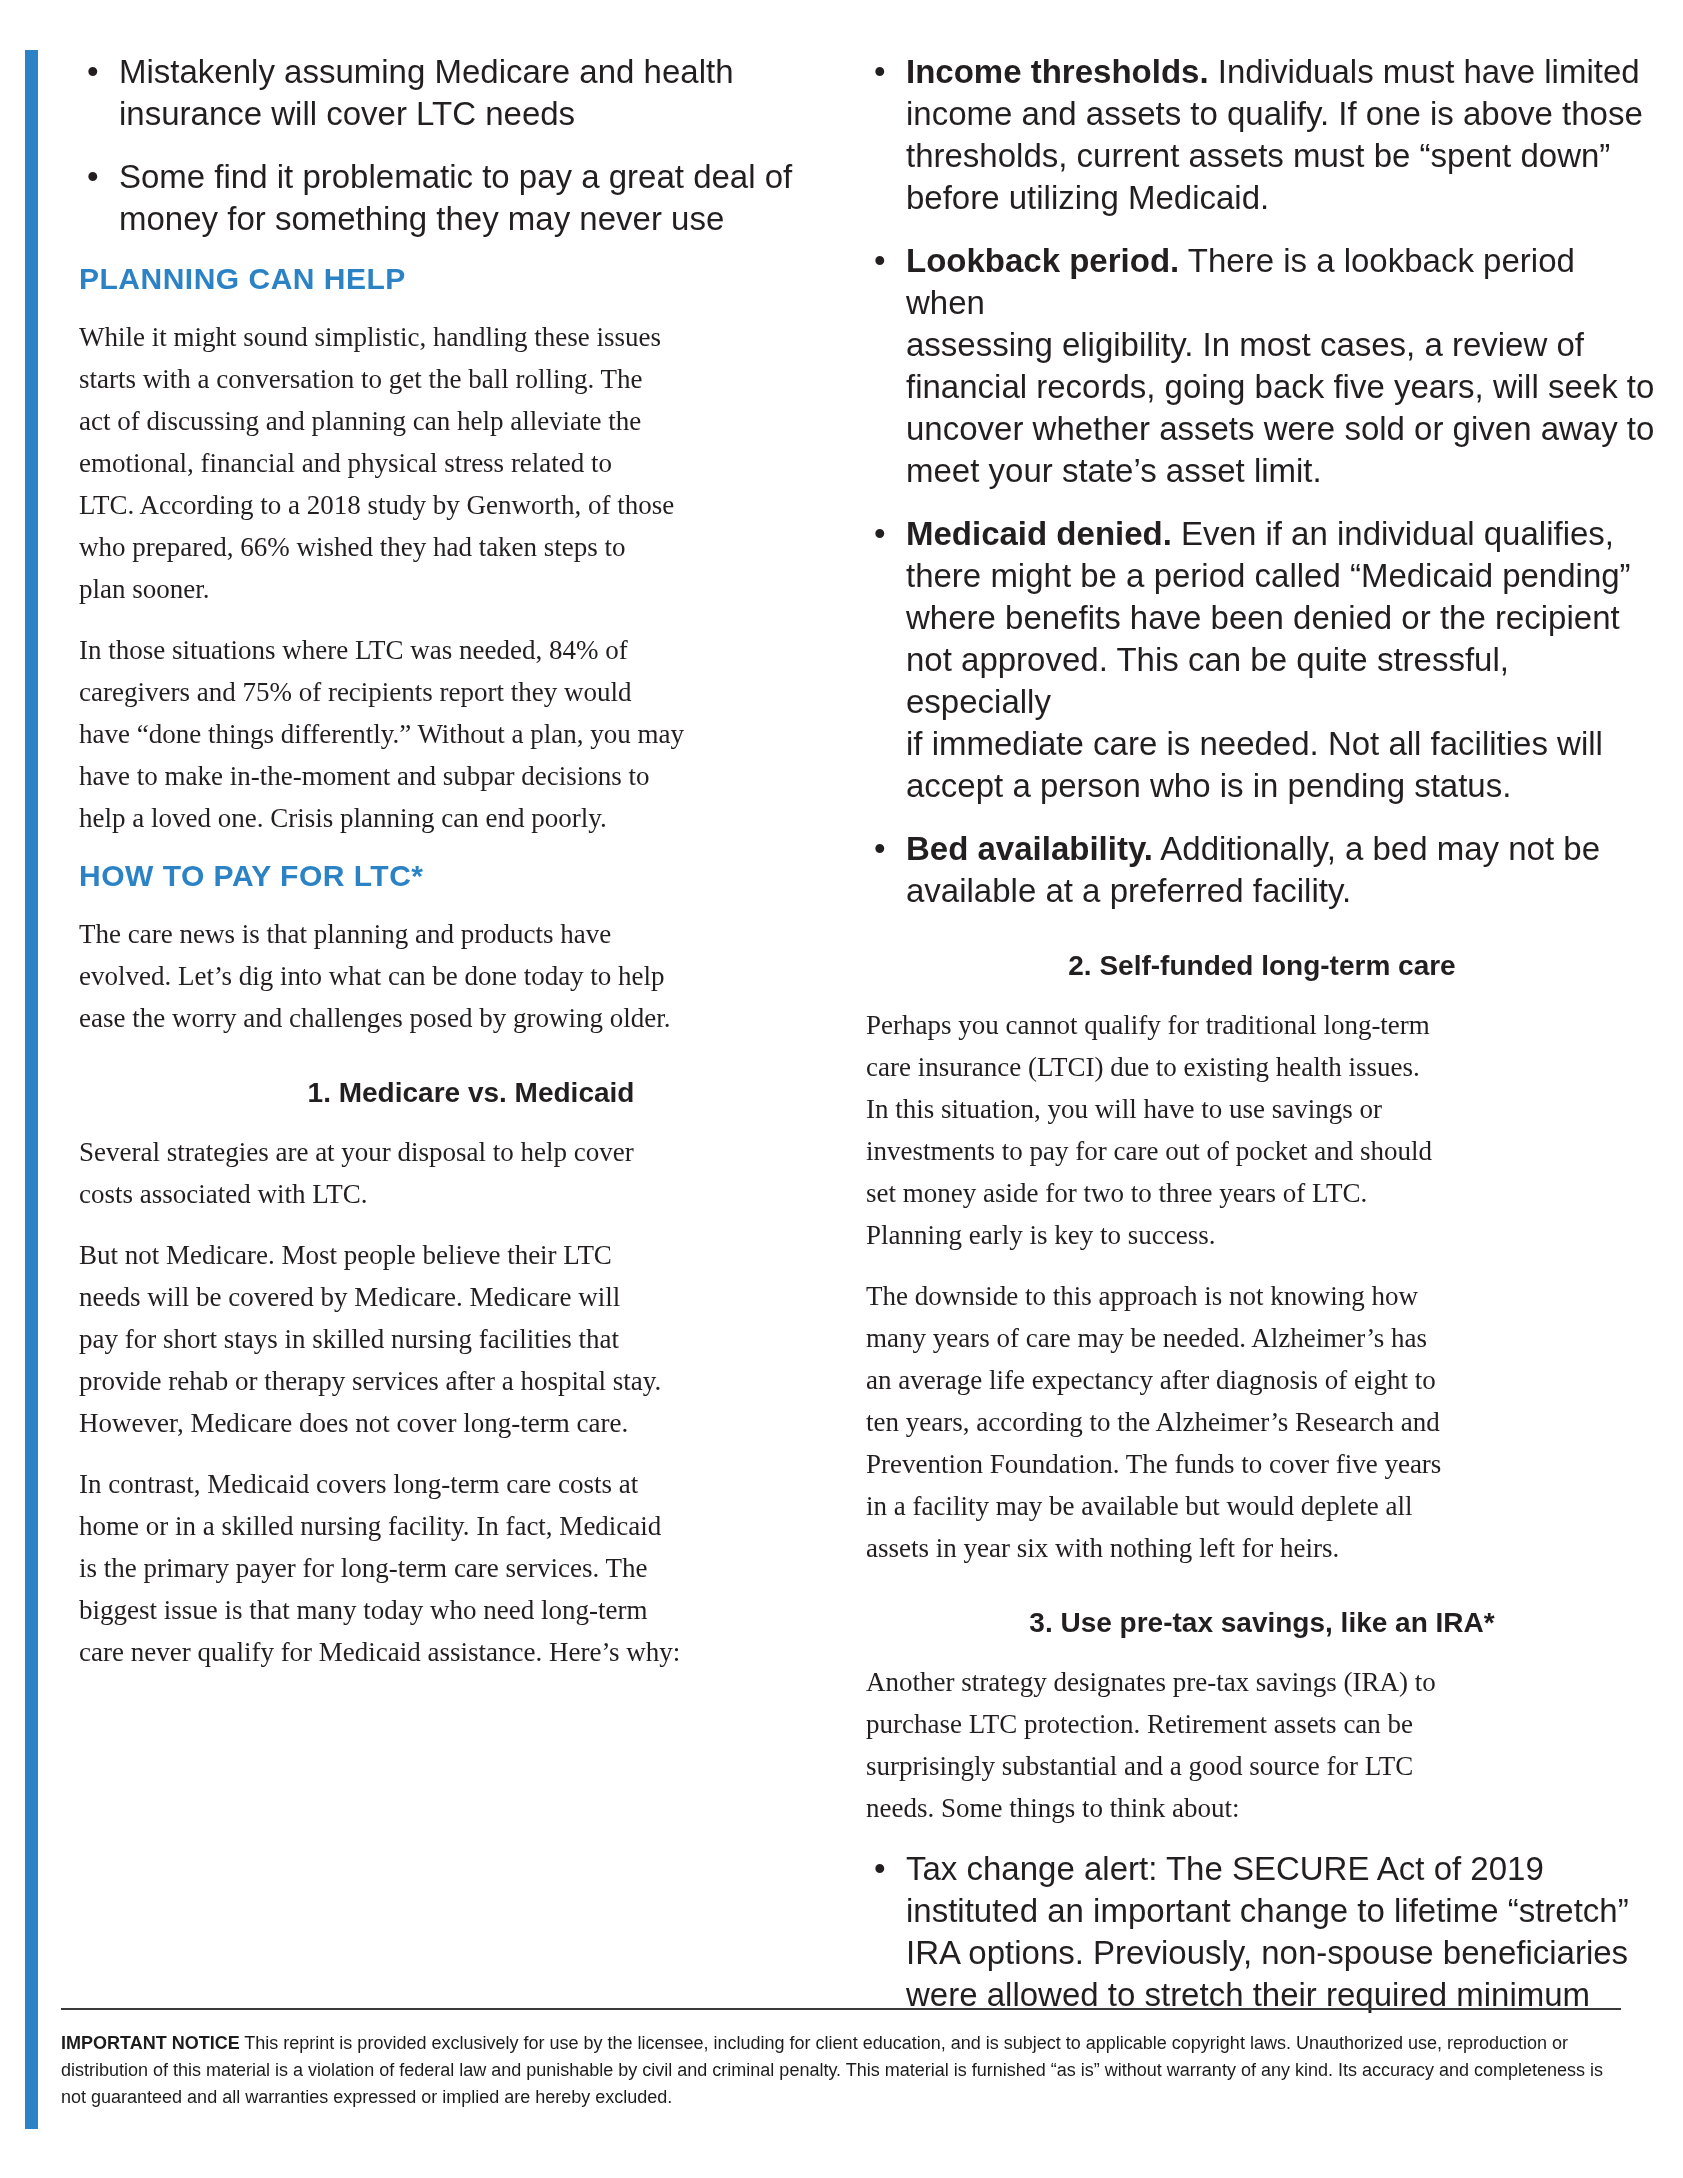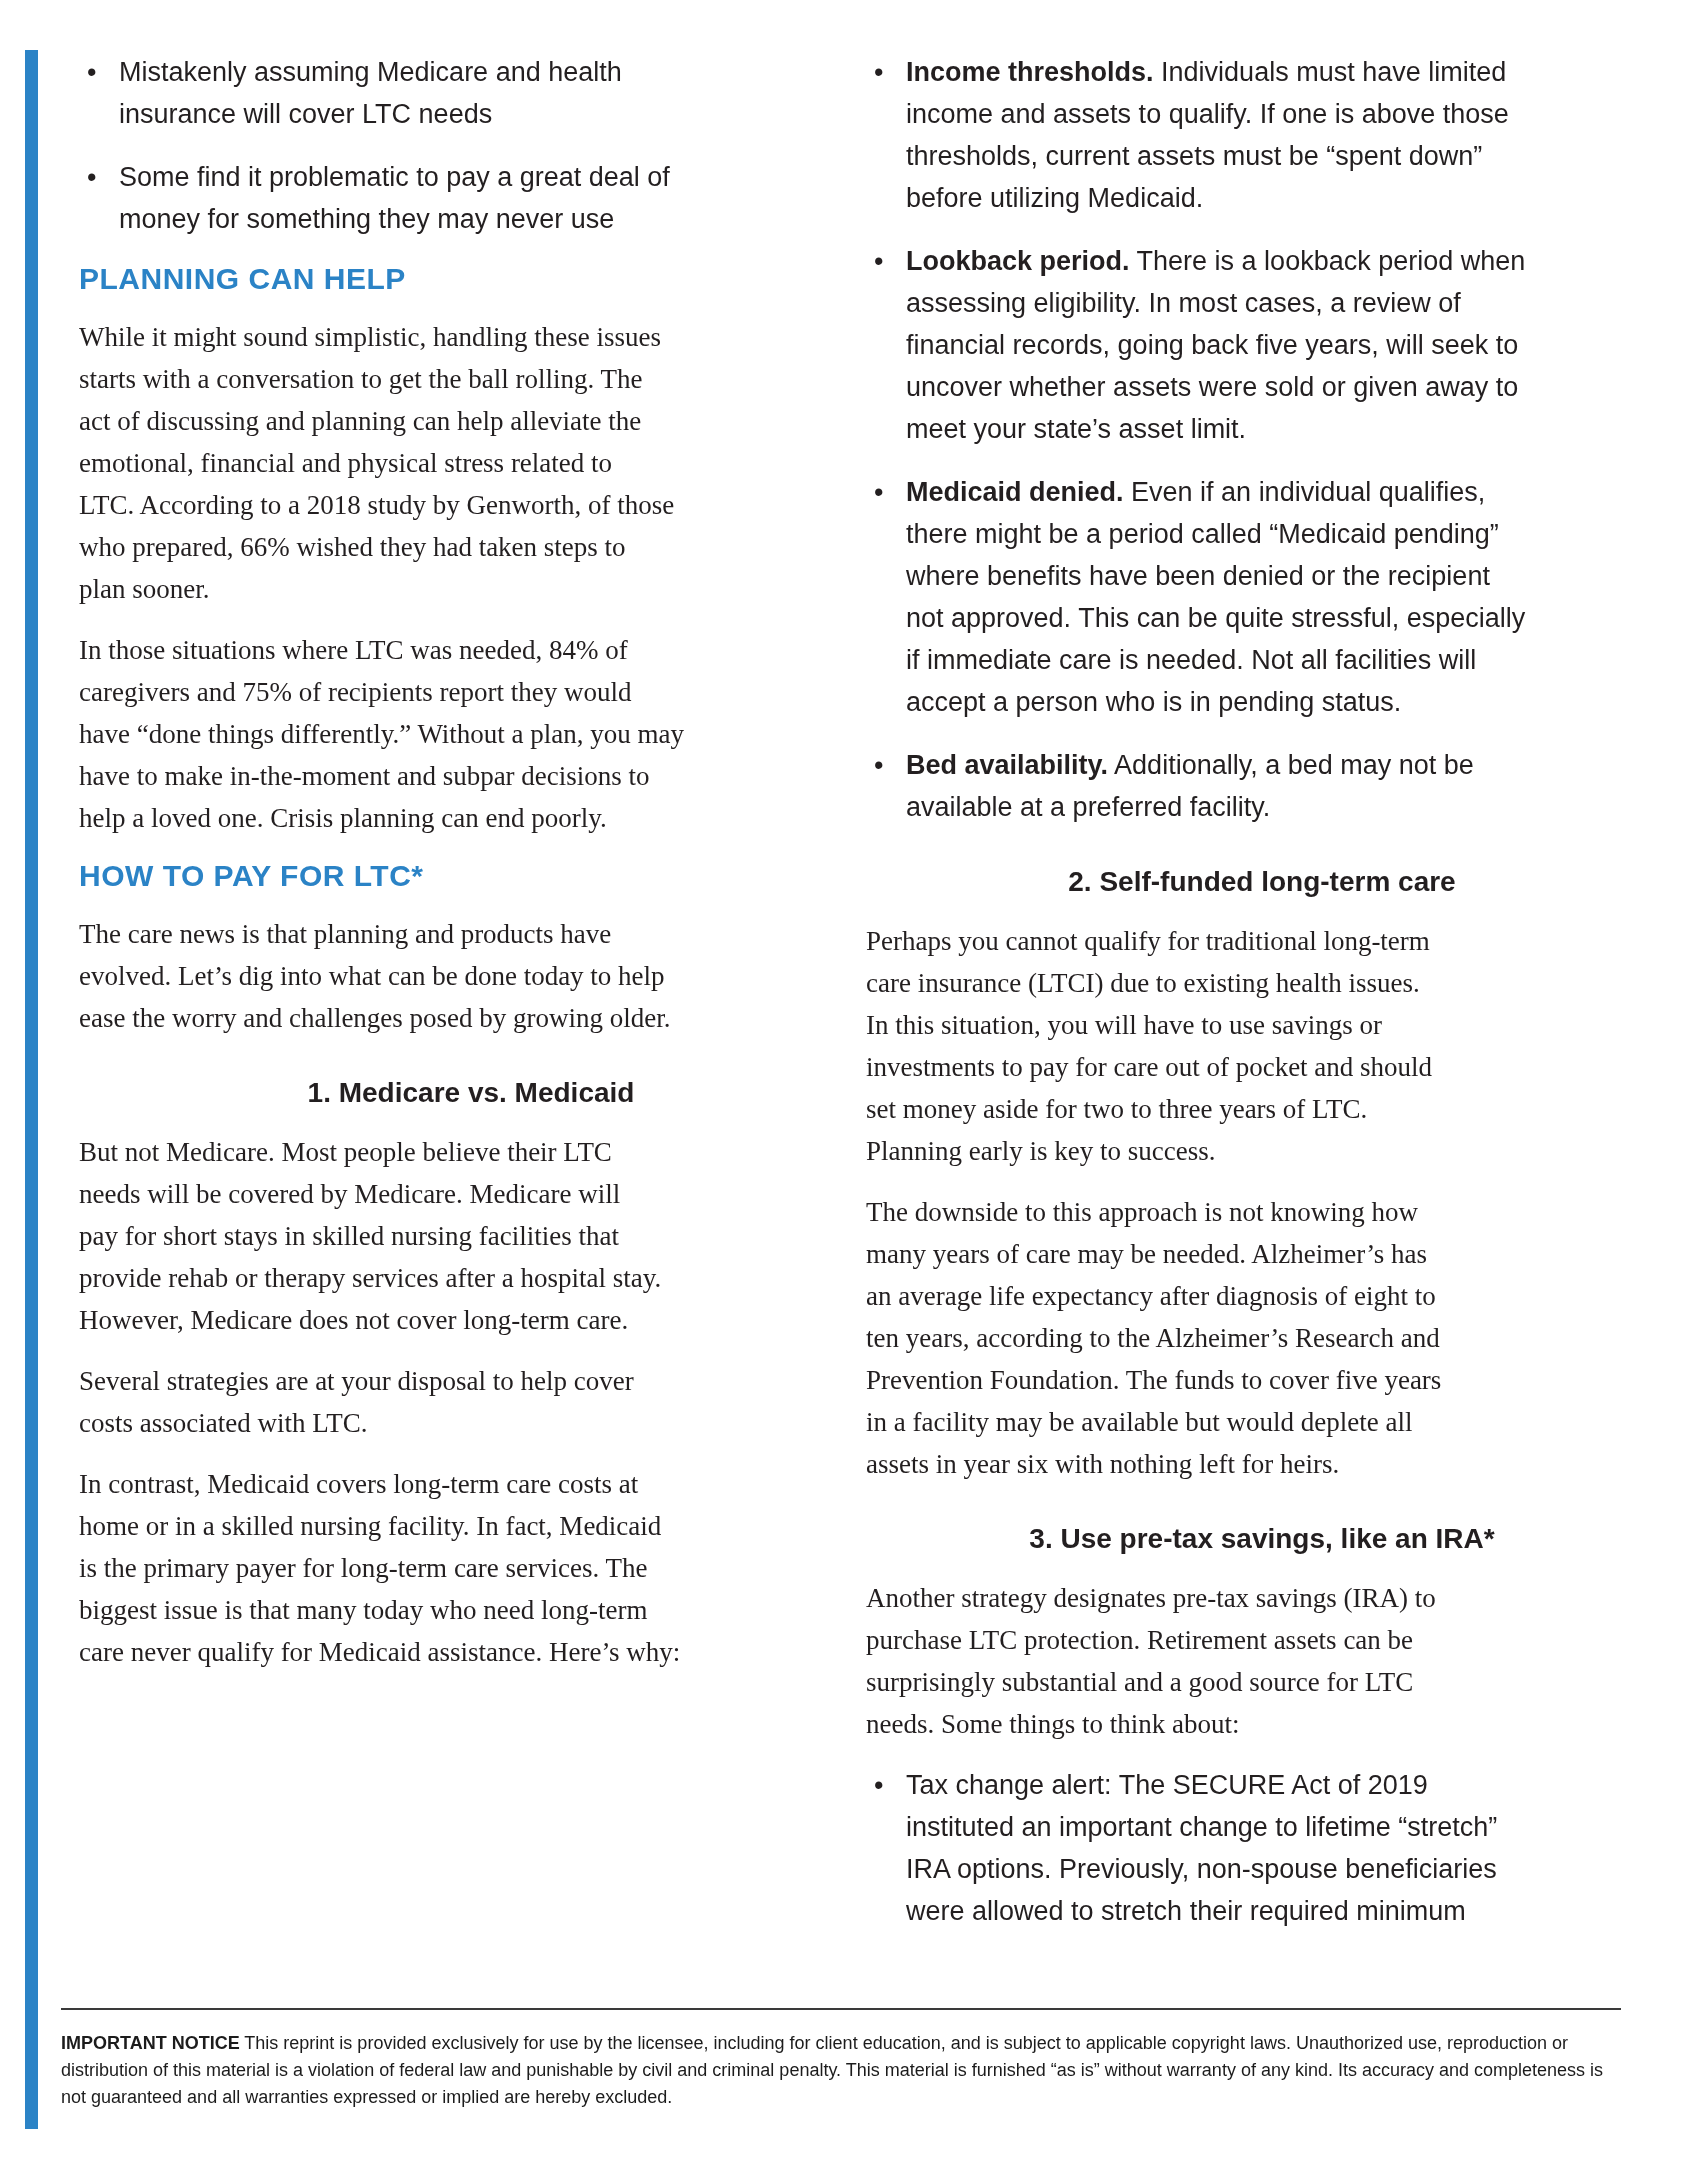--- a/index.html
+++ b/index.html
@@ -54,21 +54,21 @@
   }
   .bullet-list {
     list-style: none;
     margin: 0;
     padding: 0;
   }
   .bullet-item {
     position: relative;
     padding-left: 40px;
     margin: 0 0 21px 0;
-    font-size: 27px;
+    font-size: 33px;
     line-height: 42px;
     white-space: pre-line;
   }
   .bullet-item::before {
     content: "\2022";
     position: absolute;
     left: 8px;
     top: 0;
   }
   .page-footer {
@@ -112,27 +112,27 @@
     <p class="para">In those situations where LTC was needed, 84% of
 caregivers and 75% of recipients report they would
 have “done things differently.” Without a plan, you may
 have to make in-the-moment and subpar decisions to
 help a loved one. Crisis planning can end poorly.</p>
     <h2 class="section-heading">HOW TO PAY FOR LTC*</h2>
     <p class="para">The care news is that planning and products have
 evolved. Let’s dig into what can be done today to help
 ease the worry and challenges posed by growing older.</p>
     <h3 class="sub-heading">1. Medicare vs. Medicaid</h3>
+    <p class="para">Several strategies are at your disposal to help cover
+costs associated with LTC.</p>
     <p class="para">But not Medicare. Most people believe their LTC
 needs will be covered by Medicare. Medicare will
 pay for short stays in skilled nursing facilities that
 provide rehab or therapy services after a hospital stay.
 However, Medicare does not cover long-term care.</p>
-    <p class="para">Several strategies are at your disposal to help cover
-costs associated with LTC.</p>
     <p class="para">In contrast, Medicaid covers long-term care costs at
 home or in a skilled nursing facility. In fact, Medicaid
 is the primary payer for long-term care services. The
 biggest issue is that many today who need long-term
 care never qualify for Medicaid assistance. Here’s why:</p>
   </div>
 
 <div class="col col-right">
     <ul class="bullet-list">
       <li class="bullet-item"><strong>Income thresholds.</strong> Individuals must have limited

